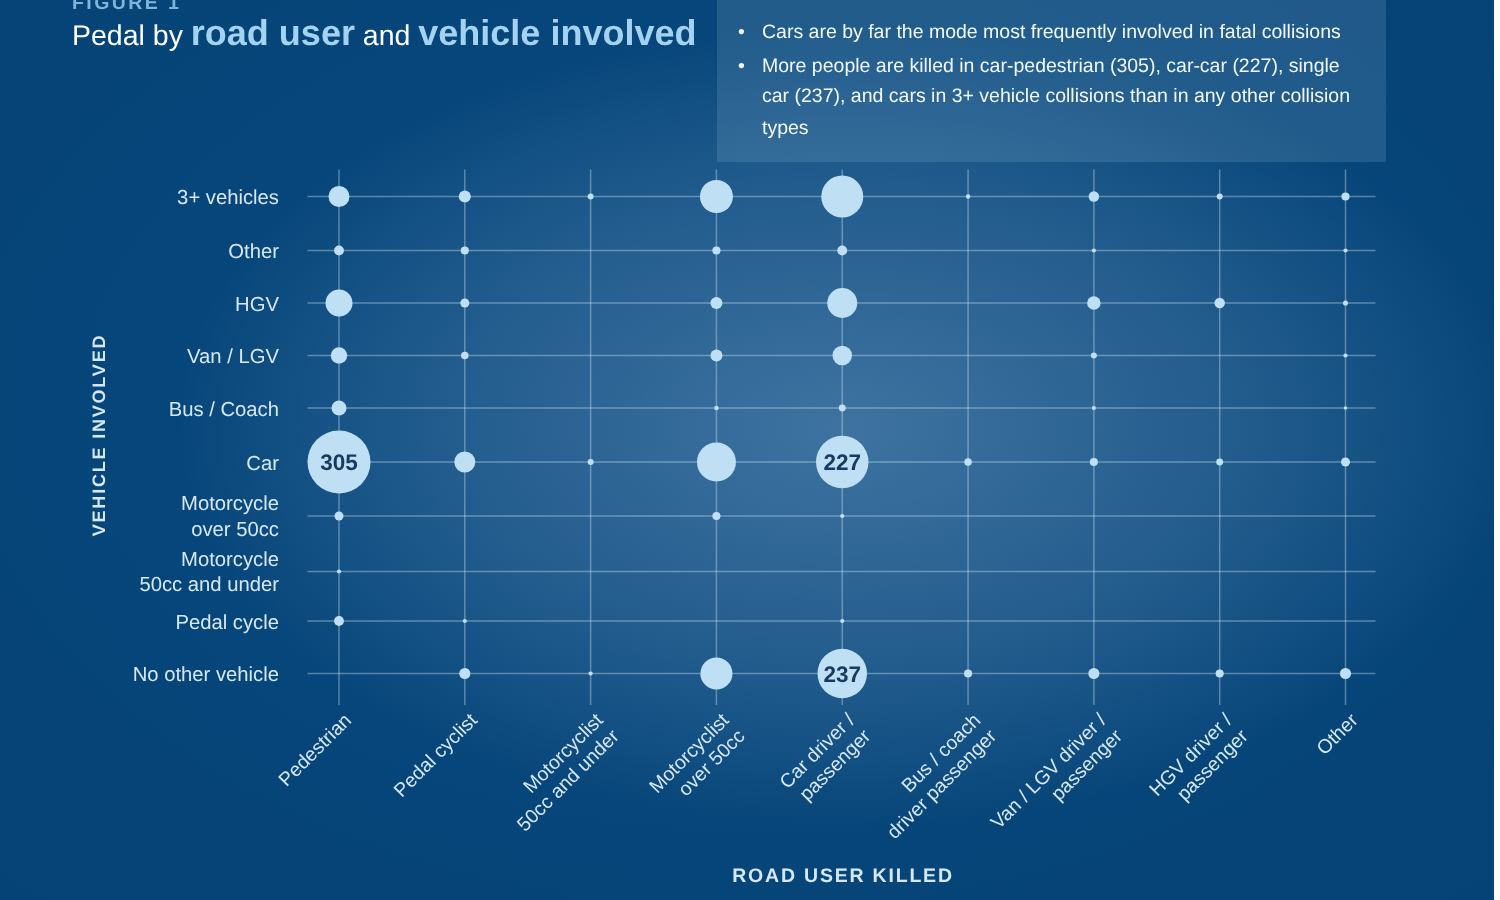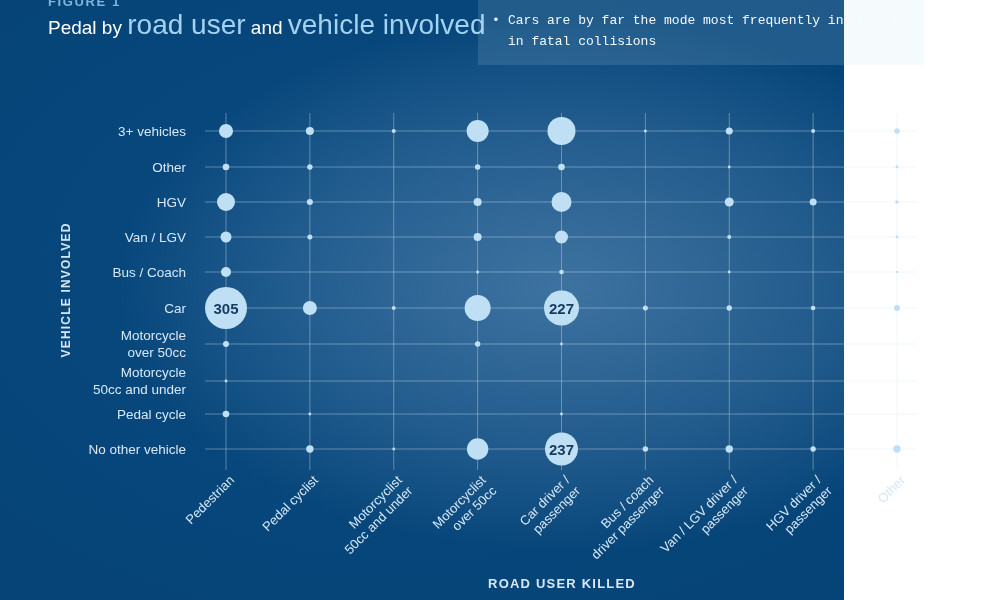--- a/index.html
+++ b/index.html
@@ -1,33 +1,33 @@
 <!DOCTYPE html>
 <html><head>
 <meta charset="utf-8">
 <style>
   html,body{margin:0;padding:0;width:1000px;height:600px;overflow:hidden;
     font-family:"Liberation Sans", sans-serif;}
-  .stage{position:relative;width:844px;height:600px;
+  .stage{position:relative;width:996px;height:600px;
     background-color:#003e70;
     background-image:
       radial-gradient(ellipse 620px 370px at 565px 285px,
         rgba(135,173,207,0.42) 0%, rgba(120,160,198,0.22) 45%, rgba(120,160,198,0) 72%),
       radial-gradient(ellipse 1400px 900px at 50% 45%, #0a4a80 0%, #003c6c 100%);
   }
   
   .header{position:absolute;left:48px;top:-6px;}
   .figure-label{font-size:13px;font-weight:700;letter-spacing:1.6px;color:#7fb5dc;}
   .title{font-size:33px;font-weight:400;color:#ffffff;margin:7px 0 11px;letter-spacing:0.2px;}
   .subtitle{font-size:19px;color:#ffffff;margin:0;}
-  .subtitle .bold{font-weight:400;color:#a4d2f1;font-size:28px;}
+  .subtitle .bold{font-weight:700;color:#a4d2f1;font-size:24px;}
   
   .callout{position:absolute;left:478px;top:0;width:446px;box-sizing:border-box;
     background:rgba(186,219,244,0.15);padding:9px 14px 11px 12px;}
-  .callout ul{margin:0;padding:0;list-style:none;font-family:Liberation Mono, monospace;}
+  .callout ul{margin:0;padding:0;list-style:none;}
   .callout li{position:relative;padding-left:18px;color:#f3f9fe;font-size:13px;
     line-height:1.58;margin:2px 0;}
   .callout li::before{content:"\2022";position:absolute;left:2px;top:0;color:#f3f9fe;}
   
   svg{position:absolute;left:0;top:0;}
   .grid{stroke:rgba(210,232,248,0.38);stroke-width:1;}
   .bubble{fill:#bfe0f4;}
   .ylab{fill:#d6e8f6;font-size:13.5px;text-anchor:end;}
   .xlab{fill:#d6e8f6;font-size:13px;text-anchor:end;}
   .bubble-label{fill:#173a5f;font-size:15px;font-weight:700;text-anchor:middle;}
@@ -44,20 +44,21 @@
 <div class="stage">
 
   <div class="header">
     <div class="figure-label">FIGURE 1</div>
     <p class="subtitle"><span>Pedal by </span><span class="bold">road user</span><span> and </span><span class="bold">vehicle involved</span></p>
   </div>
 
   <div class="callout">
     <ul>
       <li>Cars are by far the mode most frequently involved in fatal collisions</li>
+      <li>More people are killed in car-pedestrian (305), car-car (227), single car (237), and cars in 3+ vehicle collisions than in any other collision types</li>
     </ul>
   </div>
 
   <svg id="chart" width="1000" height="600" viewBox="0 0 1000 600">
       <line x1="205" y1="131" x2="917" y2="131" class="grid"></line>
       <line x1="205" y1="167" x2="917" y2="167" class="grid"></line>
       <line x1="205" y1="202" x2="917" y2="202" class="grid"></line>
       <line x1="205" y1="237" x2="917" y2="237" class="grid"></line>
       <line x1="205" y1="272" x2="917" y2="272" class="grid"></line>
       <line x1="205" y1="308" x2="917" y2="308" class="grid"></line>

